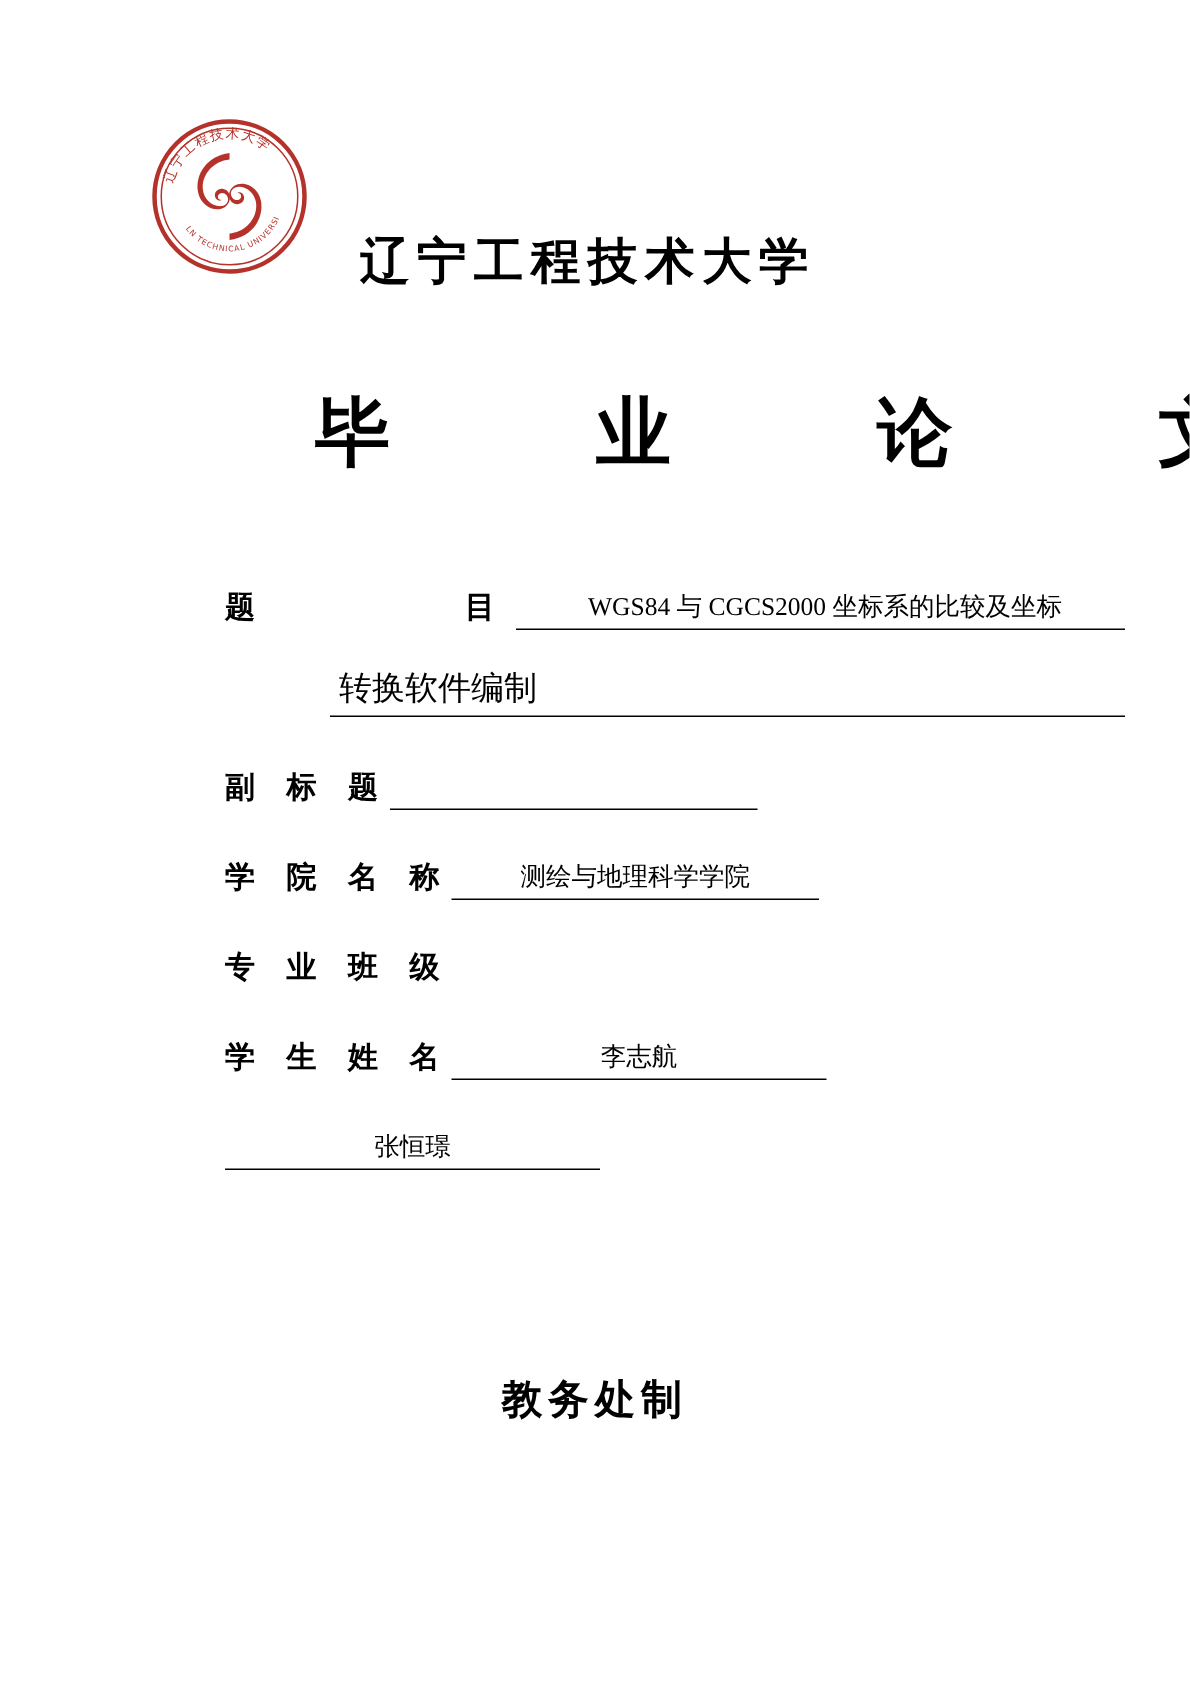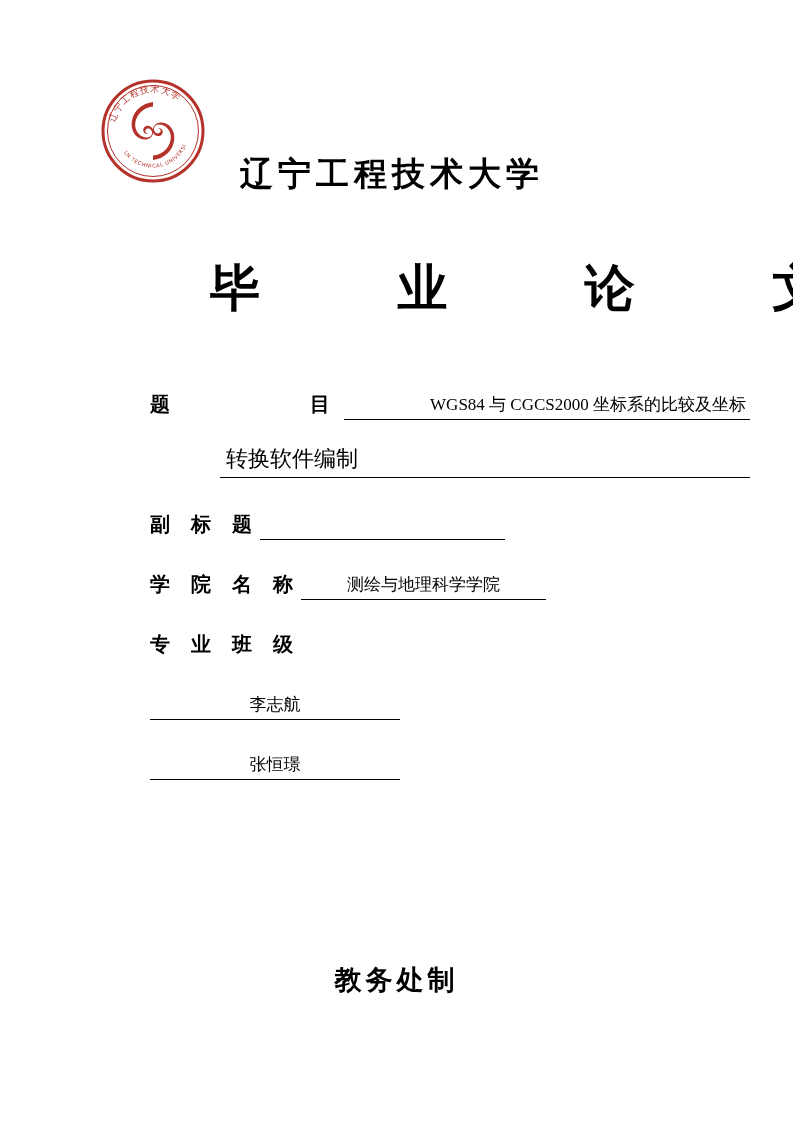--- a/index.html
+++ b/index.html
@@ -100,21 +100,21 @@
     flex: 1 1 auto;
     border-bottom: 1px solid #000;
     font-size: 17px;
     text-align: center;
     padding: 0 4px 3px 4px;
     white-space: nowrap;
     min-height: 22px;
     box-sizing: border-box;
   }
 
-  .field-value.left { text-align: right; padding-left: 10px; }
+  .field-value.left { text-align: center; padding-left: 10px; }
   .field-value.empty { min-height: 22px; }
 
   
   .title-cont {
     display: flex;
     align-items: flex-end;
     height: 38px;
     margin-left: 70px;
     margin-bottom: 22px;
   }
@@ -136,21 +136,20 @@
   .footer {
     position: absolute;
     left: 0;
     top: 915px;
     width: 793px;
     text-align: center;
     font-family: "DejaVu Serif", "Liberation Serif", serif;
     font-weight: bold;
     font-size: 27px;
     letter-spacing: 4px;
-    margin-top: 47px;
   }
 </style>
 </head>
 <body>
 
 <div class="page">
 
   <div class="logo-wrap">
     <svg width="106" height="106" viewBox="0 0 106 106" xmlns="http://www.w3.org/2000/svg">
       <circle cx="53" cy="53" r="50" fill="none" stroke="#B5322B" stroke-width="3"></circle>
@@ -199,20 +198,21 @@
       <div class="field-label">学 院 名 称</div>
       <div class="field-value">测绘与地理科学学院</div>
     </div>
 
     <div class="field-row row-class">
       <div class="field-label">专 业 班 级</div>
     </div>
 
 
     <div class="field-row row-name">
+      <div class="field-label">学 生 姓 名</div>
       <div class="field-value">李志航</div>
     </div>
 
     <div class="field-row row-teacher">
       <div class="field-value">张恒璟</div>
     </div>
 
   </div>
 
   <div class="footer">教务处制</div>

